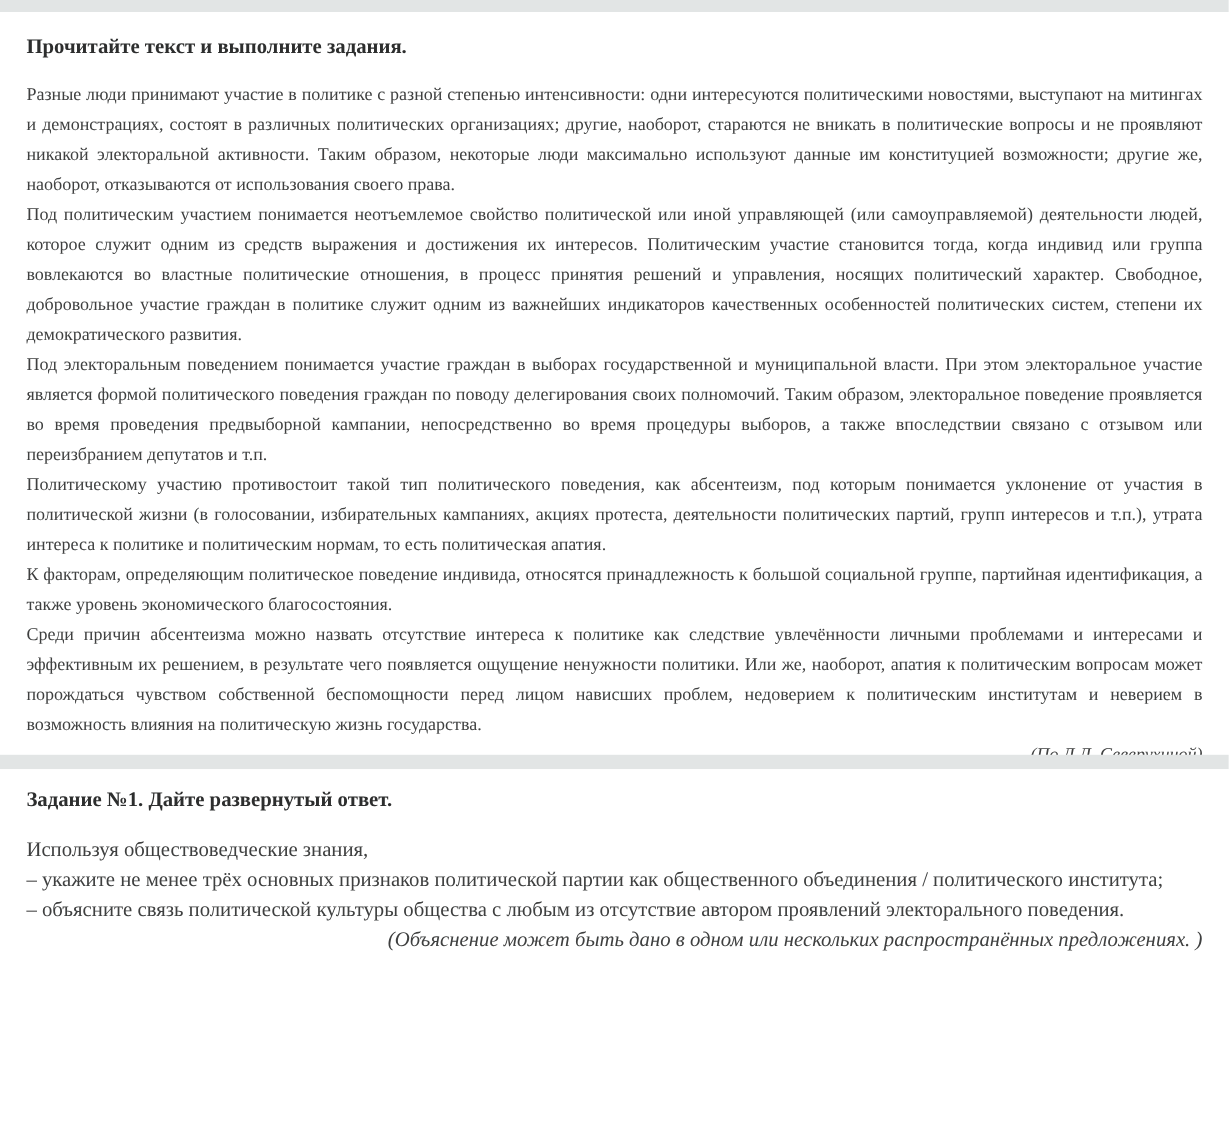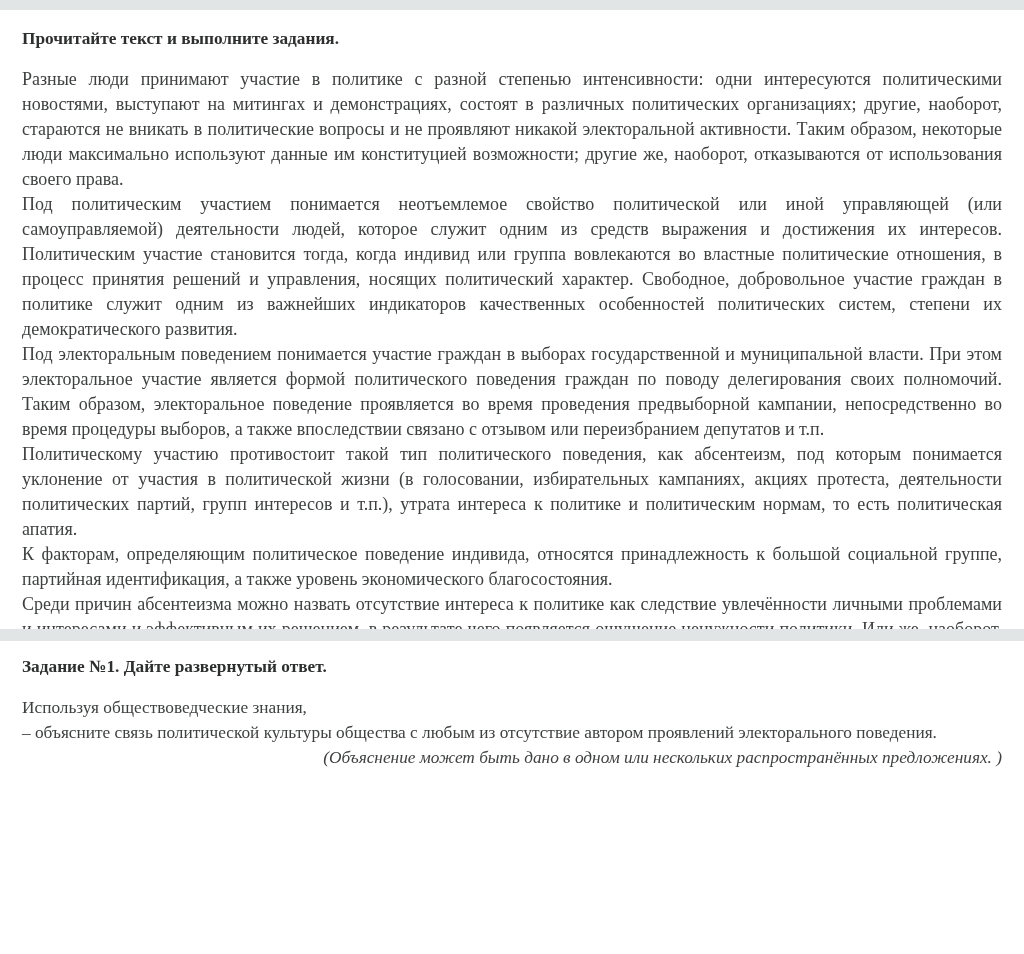--- a/index.html
+++ b/index.html
@@ -35,21 +35,21 @@
     height: 178px;
   }
   .heading {
     font-weight: bold;
     font-size: 17.3px;
     line-height: 25px;
     color: #2d2e2e;
     margin: 0 0 16px 0;
   }
   .para {
-    font-size: 18px;
+    font-size: 15px;
     line-height: 25px;
     text-align: justify;
     margin: 0;
   }
   .line {
     font-size: 17.3px;
     line-height: 25px;
     text-align: justify;
     margin: 0;
   }
@@ -72,15 +72,16 @@
   <p class="para">К факторам, определяющим политическое поведение индивида, относятся принадлежность к большой социальной группе, партийная идентификация, а также уровень экономического благосостояния.</p>
   <p class="para">Среди причин абсентеизма можно назвать отсутствие интереса к политике как следствие увлечённости личными проблемами и интересами и эффективным их решением, в результате чего появляется ощущение ненужности политики. Или же, наоборот, апатия к политическим вопросам может порождаться чувством собственной беспомощности перед лицом нависших проблем, недоверием к политическим институтам и неверием в возможность влияния на политическую жизнь государства.</p>
   <p class="para italic">(По Д.Л. Северухиной)</p>
 </section>
 
 <div class="band mid"></div>
 
 <section class="card task">
   <p class="heading">Задание №1. Дайте развернутый ответ.</p>
   <p class="line">Используя обществоведческие знания,</p>
+  <p class="line">– укажите не менее трёх основных признаков политической партии как общественного объединения / политического института;</p>
   <p class="line">– объясните связь политической культуры общества с любым из отсутствие автором проявлений электорального поведения.</p>
   <p class="line italic">(Объяснение может быть дано в одном или нескольких распространённых предложениях. )</p>
 </section>
 
 </body></html>

